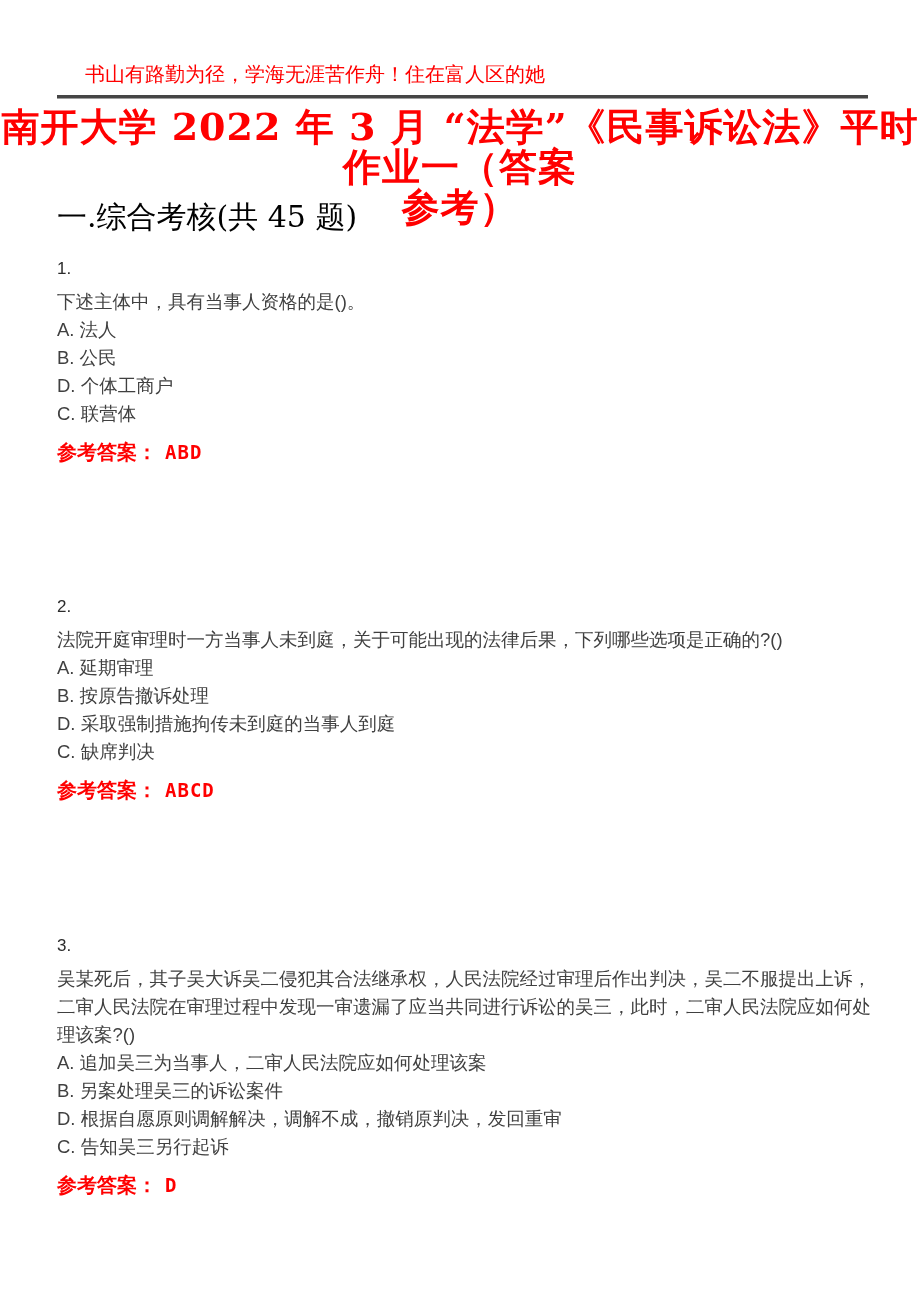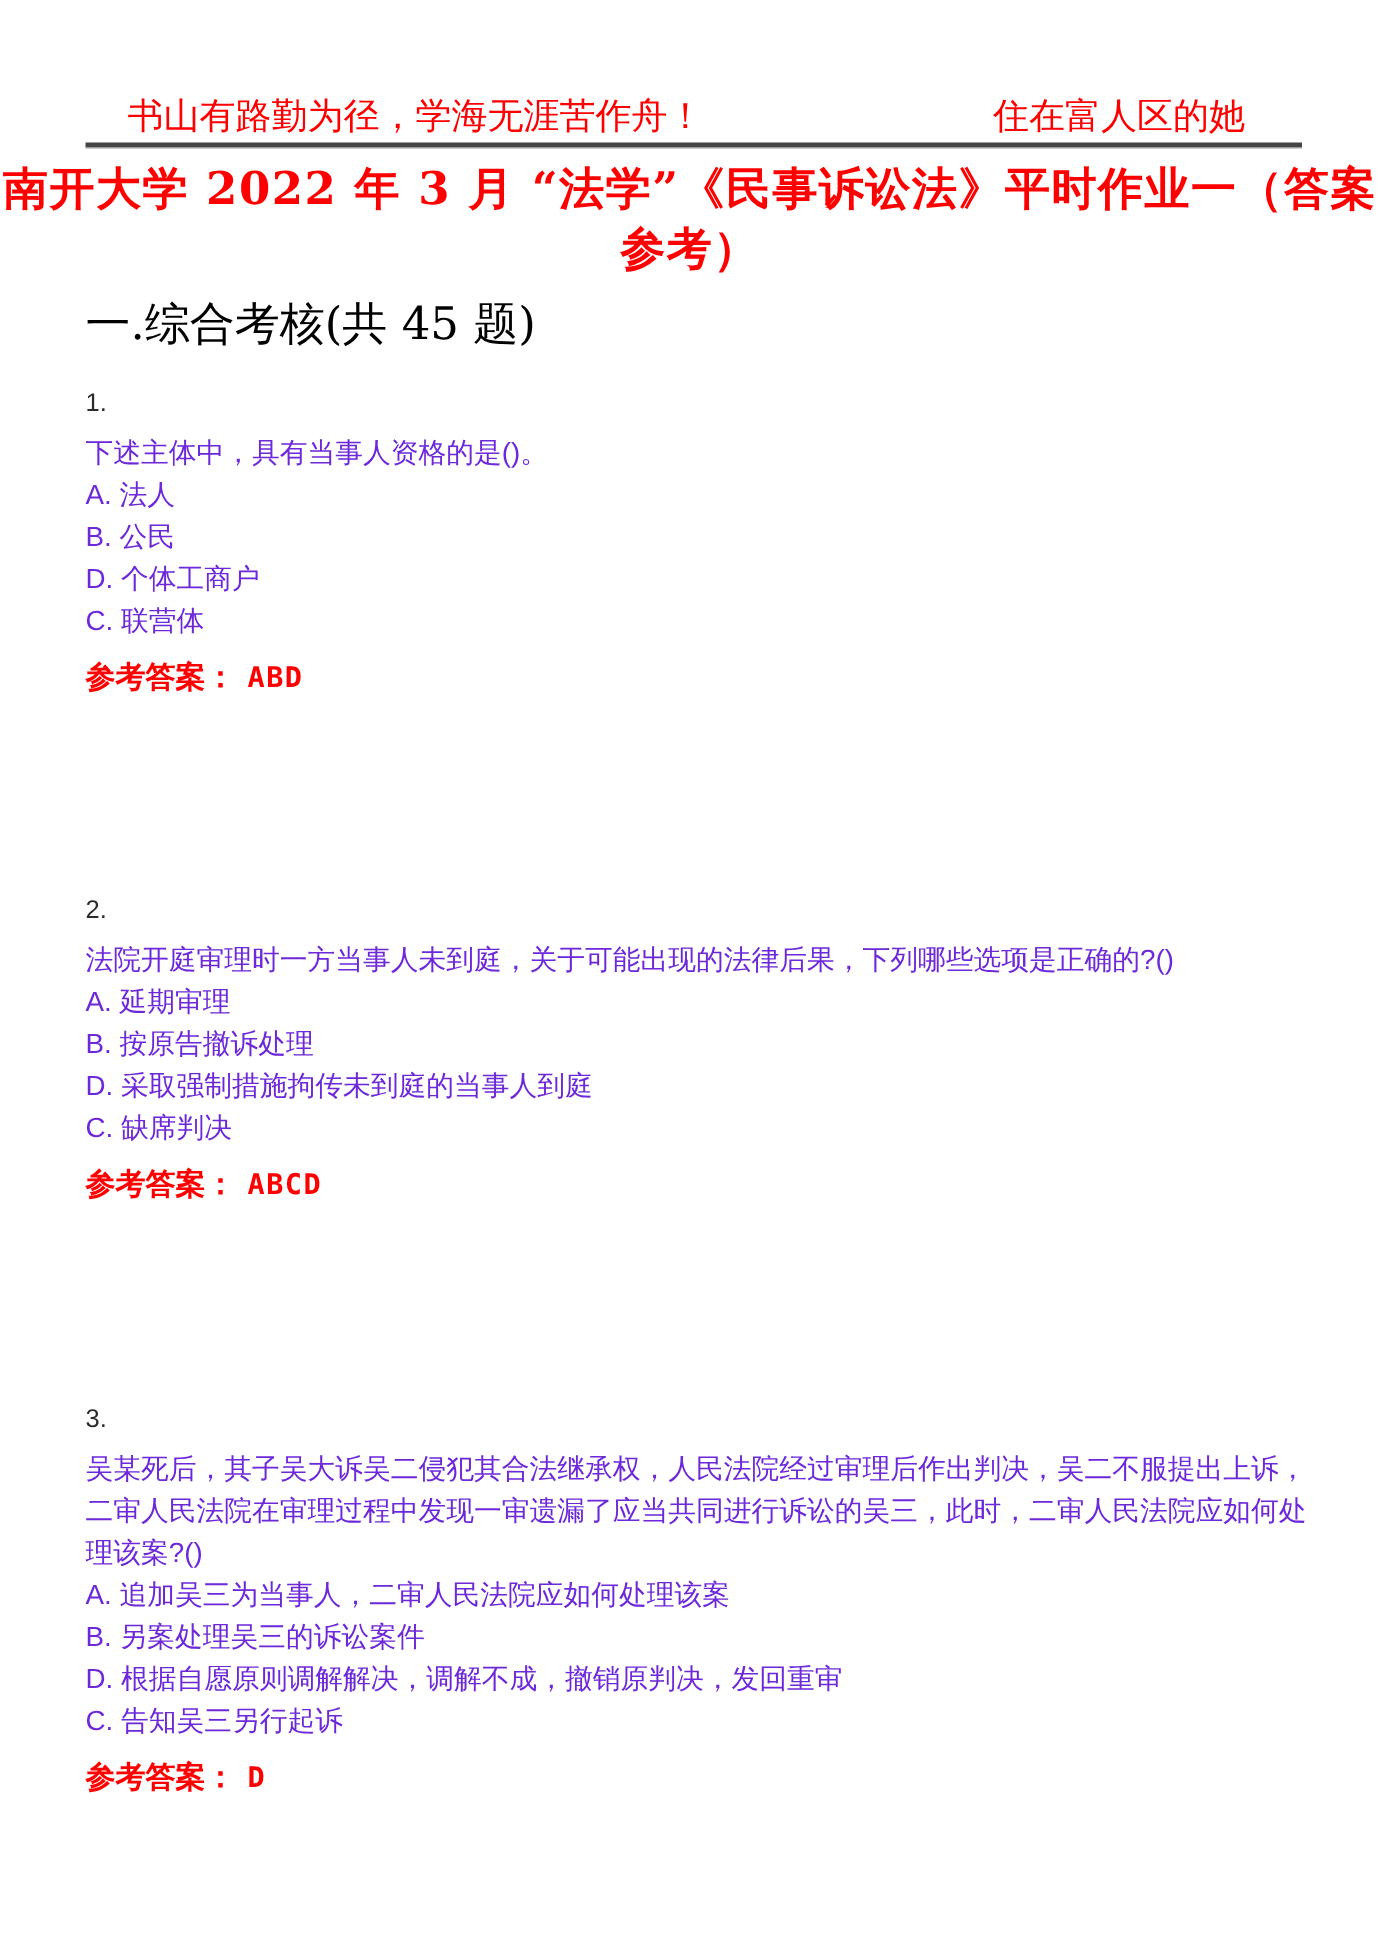--- a/index.html
+++ b/index.html
@@ -9,39 +9,39 @@
     width:920px; height:1302px;
     background:#fff;
     font-family:"Liberation Sans", sans-serif;
     color:#1a1a1a;
     overflow:hidden;
   }
 
   
   .header-row {
     position:absolute; top:61px; left:57px; width:811px;
-    display:flex; justify-content:space-between; align-items:baseline;
+    display:flex; align-items:baseline;
     padding-left:28px; padding-right:38px;
     font-family:"DejaVu Serif","Liberation Serif",serif;
-    font-size:24px; color:var(--accent-red,#ff0000);
+    font-size:20px; color:var(--accent-red,#ff0000);
     white-space:nowrap;
   }
 
   
   .header-rule { position:absolute; top:95px; left:57px; width:811px; }
   .header-rule .rule-dark  { height:3px; background:#454545; }
   .header-rule .rule-light { height:1px; background:#9e9e9e; }
 
   
   .doc-title {
     position:absolute; top:107px; left:0; width:920px;
     text-align:center;
     font-family:"DejaVu Serif","Liberation Serif",serif;
     font-weight:bold;
-    font-size:30px; line-height:40px;
+    font-size:38px; line-height:40px;
     color:var(--accent-red,#ff0000);
     letter-spacing:1px;
   }
 
   
   .section-heading {
     position:absolute; top:203px; left:57px;
     font-family:"DejaVu Serif","Liberation Serif",serif;
     font-size:30px; line-height:28px; color:#000;
   }
@@ -49,21 +49,21 @@
   
   .question { position:absolute; left:57px; width:815px; }
   .q1 { top:255px; }
   .q2 { top:593px; }
   .q3 { top:932px; }
 
   .q-number {
     font-size:17px; line-height:28px; margin-bottom:5px; color:#2b2b2b;
   }
   .q-stem, .q-option {
-    font-size:18.5px; line-height:28px; color:#6d28d9;
+    font-size:18.5px; line-height:28px; color:#404040;
     word-break:break-all;
   }
   .q-answer {
     margin-top:10px;
     font-size:20px; line-height:28px; font-weight:bold;
     color:var(--accent-red,#ff0000);
   }
   .q-answer .answer-value {
     font-family:"DejaVu Sans Mono","Liberation Mono",monospace;
     margin-left:8px; letter-spacing:1px; font-size:19px;

